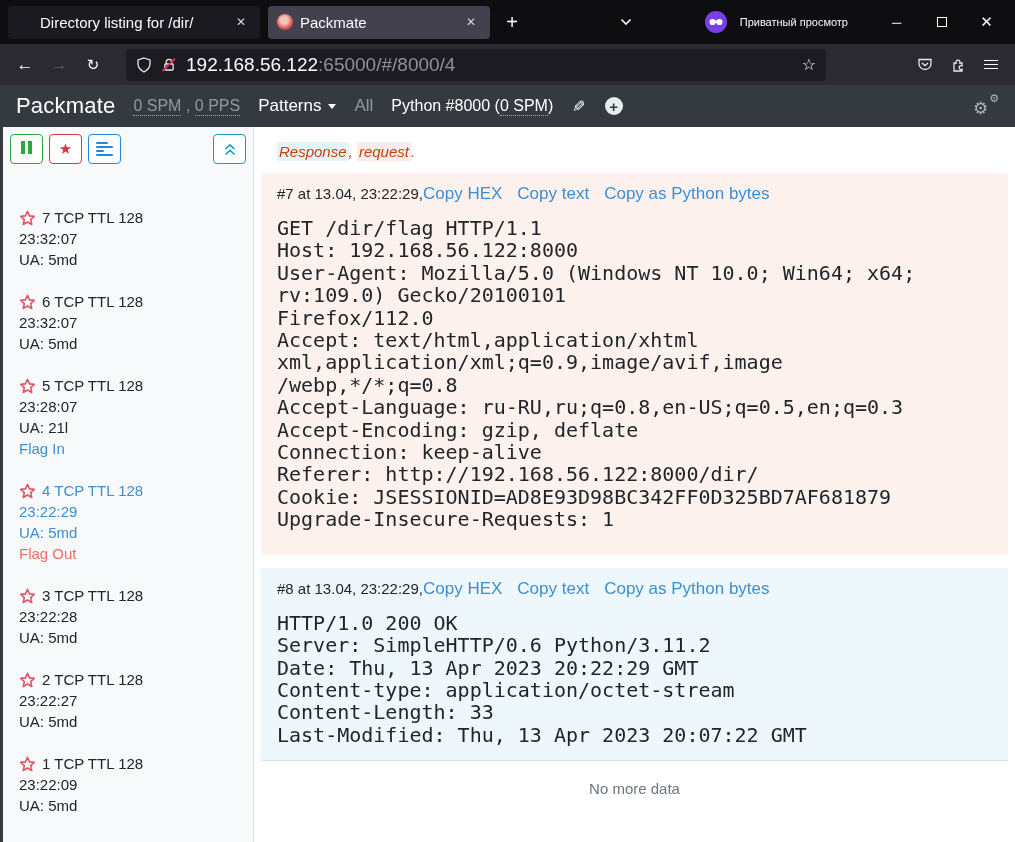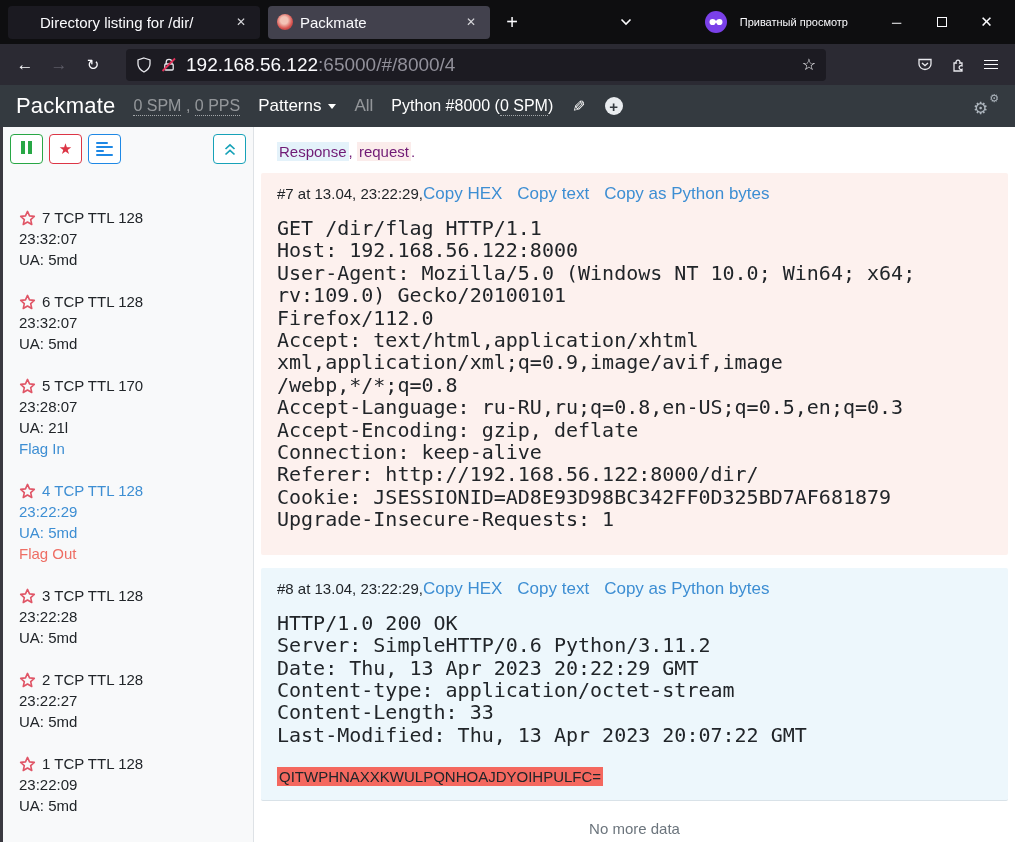--- a/index.html
+++ b/index.html
@@ -87,21 +87,21 @@
   .p-flag { display:none; }
   .p-flag.show { display:block; }
   .p-flag.in { color:var(--link-blue,#3d8ed3); }
   .p-flag.out { color:var(--flag-out-red,#ee6e64); }
   .packet.selected .p-title-text, .packet.selected .p-time, .packet.selected .p-ua
     { color:var(--selected-blue,#3d8ed3); }
   .no-more { text-align:center; color:#6c757d; font-size:15px; }
   .sidebar .no-more { margin-top:24px; }
 
   .main { flex:1; padding:0 7px; overflow:hidden; }
-  .legend { margin:16px 16px 13px; font-size:15px; color:#701a75; }
+  .legend { margin:16px 16px 13px; font-size:15px; color:#c2410c;font-style:italic; }
   .hl-response { background:var(--legend-response-bg,#e4f2fa); padding:1px 2px; }
   .hl-request { background:var(--legend-request-bg,#fbeceb); padding:1px 2px; }
 
   .card { border-radius:2px; padding:10px 16px 24px; }
   .card.request { background:var(--request-bg,#fdf1ee); }
   .card.response { background:var(--response-bg,#edf7fc); margin-top:13px; padding-bottom:14px;
     border-bottom:1px solid #d9e2e8; }
   .card-head { display:flex; align-items:baseline; font-size:15px; color:#212529; line-height:22px; }
   .card-links { display:flex; gap:15px; }
   .card-links a { color:var(--link-blue,#3d8ed3); font-size:17px; text-decoration:none; }
@@ -257,21 +257,21 @@
     <div class="p-line p-time">23:32:07</div>
     <div class="p-line p-ua">UA: 5md</div>
 
   </div>
 
   <div class="packet">
     <div class="p-line p-title">
       <svg class="star-svg" width="17" height="16" viewBox="0 0 16 15">
         <path d="M8 1.3 L9.9 5.5 14.4 6 11 9.1 12 13.6 8 11.3 4 13.6 5 9.1 1.6 6 6.1 5.5 Z" fill="none" stroke="#e05566" stroke-width="1.5" stroke-linejoin="round"></path>
       </svg>
-      <span class="p-title-text">5 TCP TTL 170</span>
+      <span class="p-title-text">5 TCP TTL 128</span>
     </div>
     <div class="p-line p-time">23:28:07</div>
     <div class="p-line p-ua">UA: 21l</div>
     <div class="p-line p-flag show in">Flag In</div>
   </div>
 
   <div class="packet selected">
     <div class="p-line p-title">
       <svg class="star-svg" width="17" height="16" viewBox="0 0 16 15">
         <path d="M8 1.3 L9.9 5.5 14.4 6 11 9.1 12 13.6 8 11.3 4 13.6 5 9.1 1.6 6 6.1 5.5 Z" fill="none" stroke="#e05566" stroke-width="1.5" stroke-linejoin="round"></path>
@@ -356,18 +356,17 @@
             <a href="#">Copy text</a>
             <a href="#">Copy as Python bytes</a>
           </span>
       </div>
       <div class="card-body">HTTP/1.0 200 OK
 Server: SimpleHTTP/0.6 Python/3.11.2
 Date: Thu, 13 Apr 2023 20:22:29 GMT
 Content-type: application/octet-stream
 Content-Length: 33
 Last-Modified: Thu, 13 Apr 2023 20:07:22 GMT</div>
-      <div class="flag-line"><span class="flag-mark">QITWPHNAXXKWULPQNHOAJDYOIHPULFC=</span></div>
     </section>
 
     <div class="no-more">No more data</div>
   </main>
 </div>
 
 </body></html>

